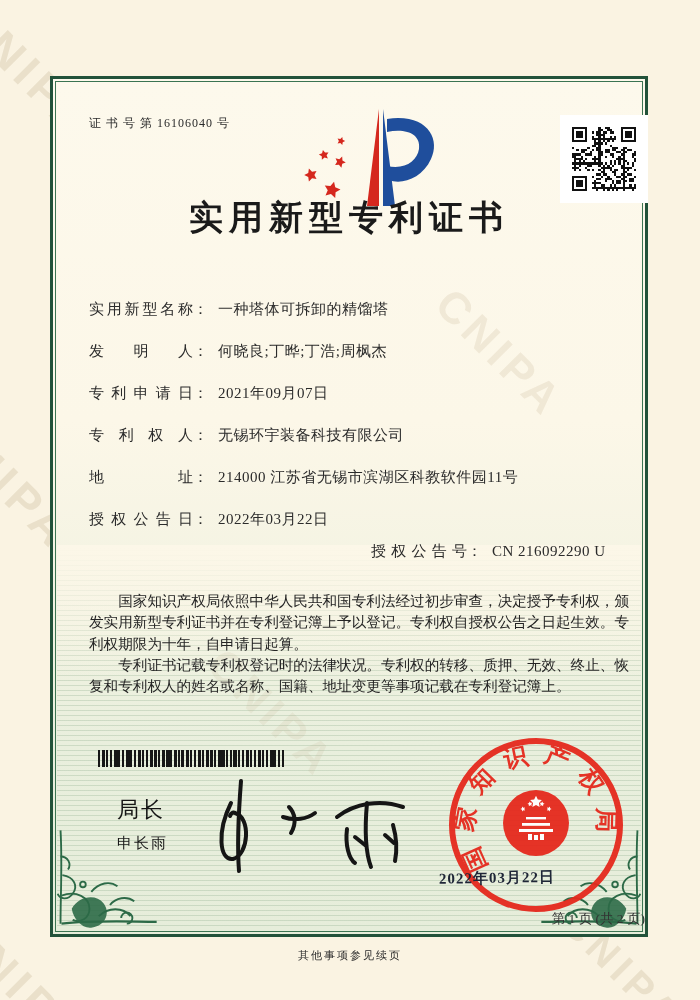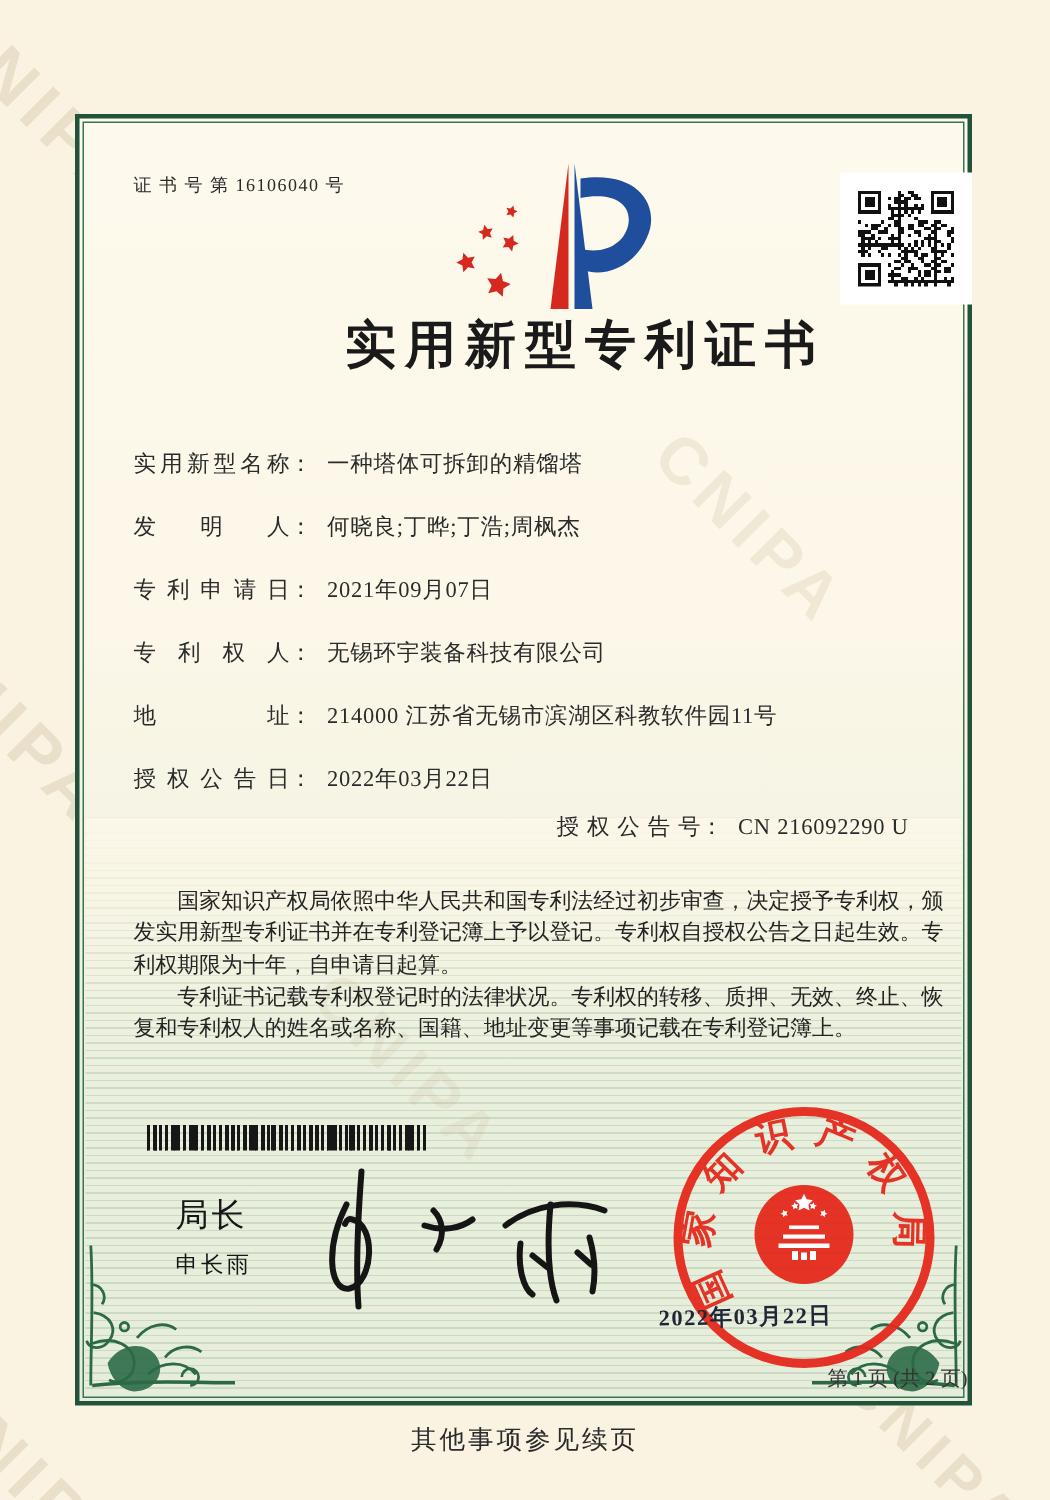--- a/index.html
+++ b/index.html
@@ -33,22 +33,22 @@
   .wm-in{
     position:absolute;font-family:"Liberation Sans","DejaVu Sans",sans-serif;
     font-weight:bold;font-size:44px;letter-spacing:5px;
     color:rgba(172,150,108,0.15);transform:rotate(45deg);transform-origin:left top;
     pointer-events:none;
   }
   .cert-no{position:absolute;left:36px;top:36px;font-size:12px;letter-spacing:1px;color:#2a2a2a;}
   .logo{position:absolute;left:242px;top:26px;width:150px;height:105px;}
   .qr-wrap{position:absolute;left:507px;top:36px;width:88px;height:88px;background:#fff;display:flex;align-items:center;justify-content:center;}
   .title{
-    position:absolute;left:0;top:128px;width:100%;text-align:center;
-    font-size:34px;font-weight:bold;letter-spacing:6px;color:#1a1a1a;padding-left:41px;
+    position:absolute;left:0;top:116px;width:100%;text-align:center;
+    font-size:34px;font-weight:bold;letter-spacing:6px;color:#1a1a1a;
   }
   .fields{position:absolute;left:36px;top:221px;width:548px;font-size:15px;color:#2b2b2b;}
   .frow{height:18px;margin-bottom:24px;position:relative;white-space:nowrap;}
   .lbl{display:inline-block;width:104px;text-align:justify;text-align-last:justify;vertical-align:top;}
   .colon{display:inline-block;}
   .val{margin-left:10px;letter-spacing:0.5px;}
   .pair2{position:absolute;left:282px;top:0;margin-top:32px;}
   .pair2 .lbl{width:96px;}
   .paras{position:absolute;left:36px;top:512px;width:548px;font-size:14.6px;line-height:21.3px;color:#242424;}
   .paras p{margin:0;text-indent:2em;}
@@ -61,21 +61,21 @@
   }
   .officer-title{position:absolute;left:64px;top:716px;font-size:22px;letter-spacing:2px;color:#161616;}
   .officer-name{position:absolute;left:64px;top:755px;font-size:15px;letter-spacing:2px;color:#161616;}
   .sig{position:absolute;left:150px;top:694px;width:220px;height:105px;}
   .seal{position:absolute;left:393px;top:656px;width:180px;height:180px;opacity:0.95;}
   .seal-date{
     position:absolute;left:386px;top:789px;width:200px;font-size:15px;font-weight:bold;
     color:#1f2637;letter-spacing:1px;transform:rotate(-1deg);
   }
   .page-ind{position:absolute;left:0;top:831px;width:100%;text-align:right;font-size:13.5px;color:#333;}
-  .footer-note{position:absolute;left:0;top:948px;width:100%;text-align:center;font-size:17px;color:#2a2a2a;letter-spacing:2px;z-index:3;}
+  .footer-note{position:absolute;left:0;top:948px;width:100%;text-align:center;font-size:11px;color:#2a2a2a;letter-spacing:2px;z-index:3;}
   .flourish{position:absolute;width:112px;height:112px;pointer-events:none;}
   .fl-left{left:1px;bottom:1px;}
   .fl-right{right:1px;bottom:1px;transform:scaleX(-1);}
   .hidden-defs{position:absolute;width:0;height:0;}
 </style>
 </head>
 <body>
 
 <svg class="hidden-defs" aria-hidden="true">
   <defs>

